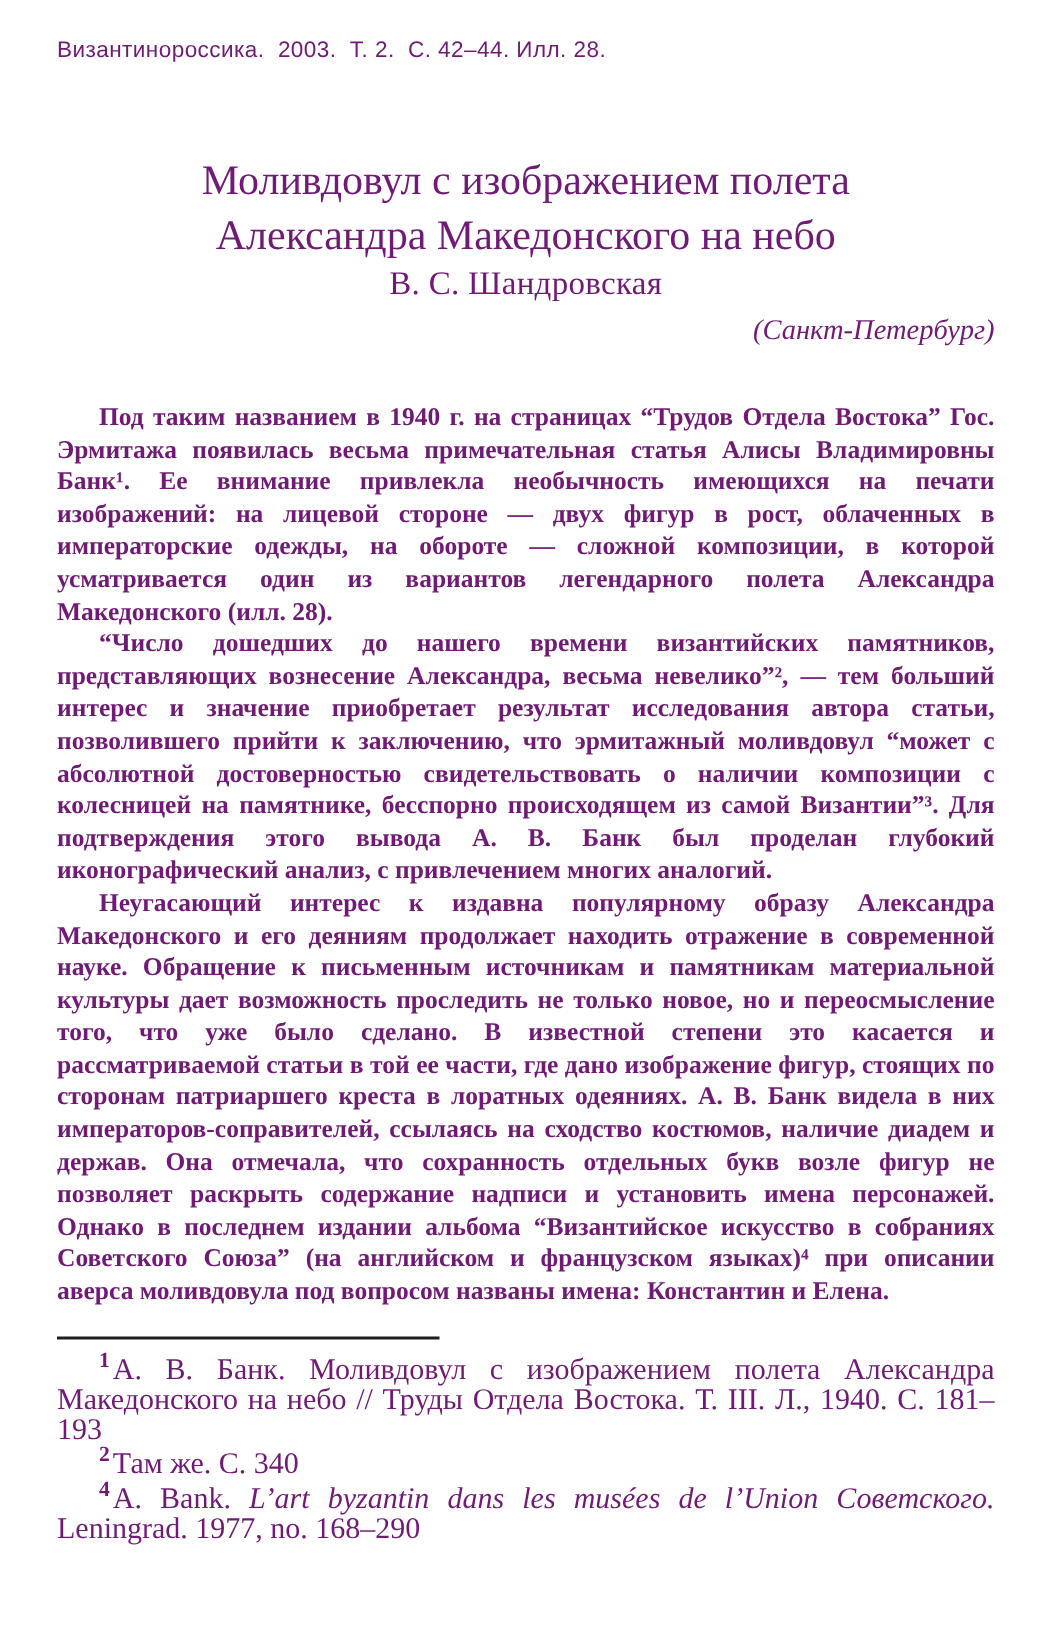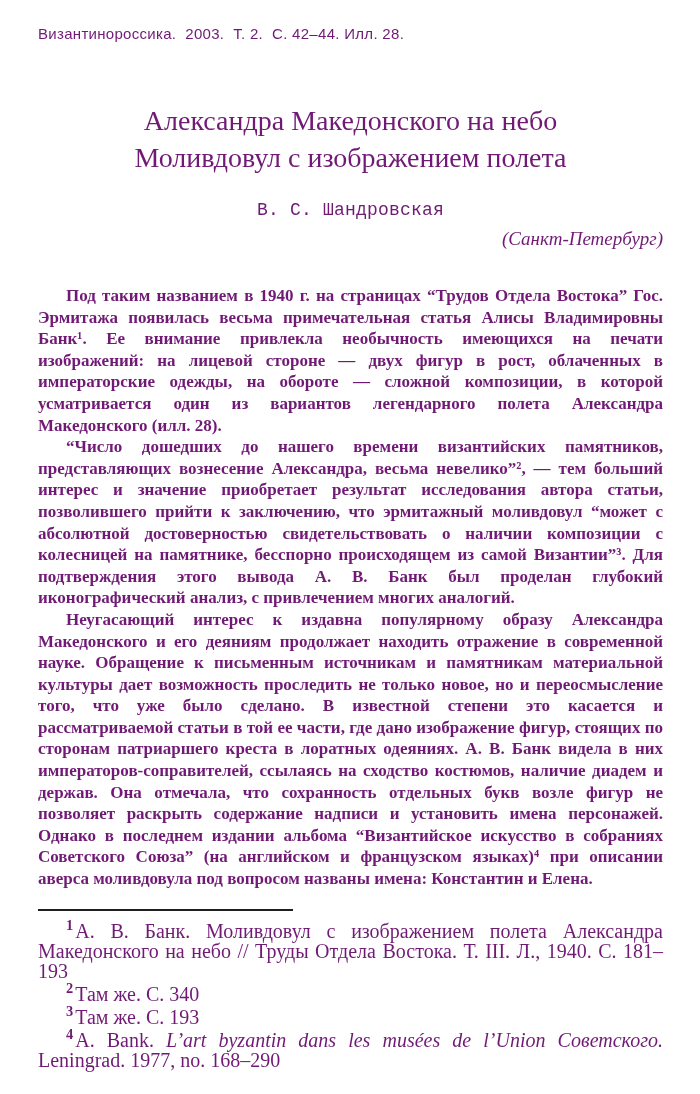--- a/index.html
+++ b/index.html
@@ -26,24 +26,23 @@
     white-space: pre-wrap;
   }
   .title-block {
     margin-top: 60px;
     text-align: center;
     font-size: 28px;
     line-height: 37px;
     font-weight: 400;
   }
   .author {
-    margin-top: 24px;
     text-align: center;
-    font-family: Liberation Mono, monospace;
-    font-size: 18px;
+    font-family: Liberation Serif, serif;
+    font-size: 22px;
     letter-spacing: 0.2px;
   }
   .location {
     margin-top: 8px;
     text-align: right;
     font-style: italic;
     font-size: 19px;
   }
   .article-body {
     margin-top: 35px;
@@ -82,38 +81,37 @@
 </style>
 </head>
 <body>
 
 <div class="page">
 
   <div class="journal-header">Византинороссика.  2003.  Т. 2.  С. 42–44. Илл. 28.</div>
 
   <div class="title-block">
 
-  <div>Александра Македонского на небо</div>
-      <div>Моливдовул с изображением полета</div>
+  <div>Моливдовул с изображением полета</div>
+      <div>Александра Македонского на небо</div>
     </div>
 
   <div class="author">В. С. Шандровская</div>
 
   <div class="location">(Санкт-Петербург)</div>
 
   <div class="article-body">
 
   <p>Под таким названием в 1940 г. на страницах “Трудов Отдела Востока” Гос. Эрмитажа появилась весьма примечательная статья Алисы Владимировны Банк¹. Ее внимание привлекла необычность имеющихся на печати изображений: на лицевой стороне — двух фигур в рост, облаченных в императорские одежды, на обороте — сложной композиции, в которой усматривается один из вариантов легендарного полета Александра Македонского (илл. 28).</p>
       <p>“Число дошедших до нашего времени византийских памятников, представляющих вознесение Александра, весьма невелико”², — тем больший интерес и значение приобретает результат исследования автора статьи, позволившего прийти к заключению, что эрмитажный моливдовул “может с абсолютной достоверностью свидетельствовать о наличии композиции с колесницей на памятнике, бесспорно происходящем из самой Византии”³. Для подтверждения этого вывода А. В. Банк был проделан глубокий иконографический анализ, с привлечением многих аналогий.</p>
       <p>Неугасающий интерес к издавна популярному образу Александра Македонского и его деяниям продолжает находить отражение в современной науке. Обращение к письменным источникам и памятникам материальной культуры дает возможность проследить не только новое, но и переосмысление того, что уже было сделано. В известной степени это касается и рассматриваемой статьи в той ее части, где дано изображение фигур, стоящих по сторонам патриаршего креста в лоратных одеяниях. А. В. Банк видела в них императоров-соправителей, ссылаясь на сходство костюмов, наличие диадем и держав. Она отмечала, что сохранность отдельных букв возле фигур не позволяет раскрыть содержание надписи и установить имена персонажей. Однако в последнем издании альбома “Византийское искусство в собраниях Советского Союза” (на английском и французском языках)⁴ при описании аверса моливдовула под вопросом названы имена: Константин и Елена.</p>
     </div>
 
   <div class="fn-rule"></div>
 
   <div class="footnotes">
 
   <p><span class="fn-num">1</span><span>А. В. Банк. Моливдовул с изображением полета Александра Македонского на небо // Труды Отдела Востока. Т. III. Л., 1940. С. 181–193</span><i></i><span></span></p>
       <p><span class="fn-num">2</span><span>Там же. С. 340</span><i></i><span></span></p>
-      <p><span class="fn-num">3</span><span>Там же. С. 193</span><i></i><span></span></p>
       <p><span class="fn-num">4</span><span>A. Bank. </span><i>L’art byzantin dans les musées de l’Union Советского.</i><span> Leningrad. 1977, no. 168–290</span></p>
     </div>
 
 </div>
 
 </body></html>

